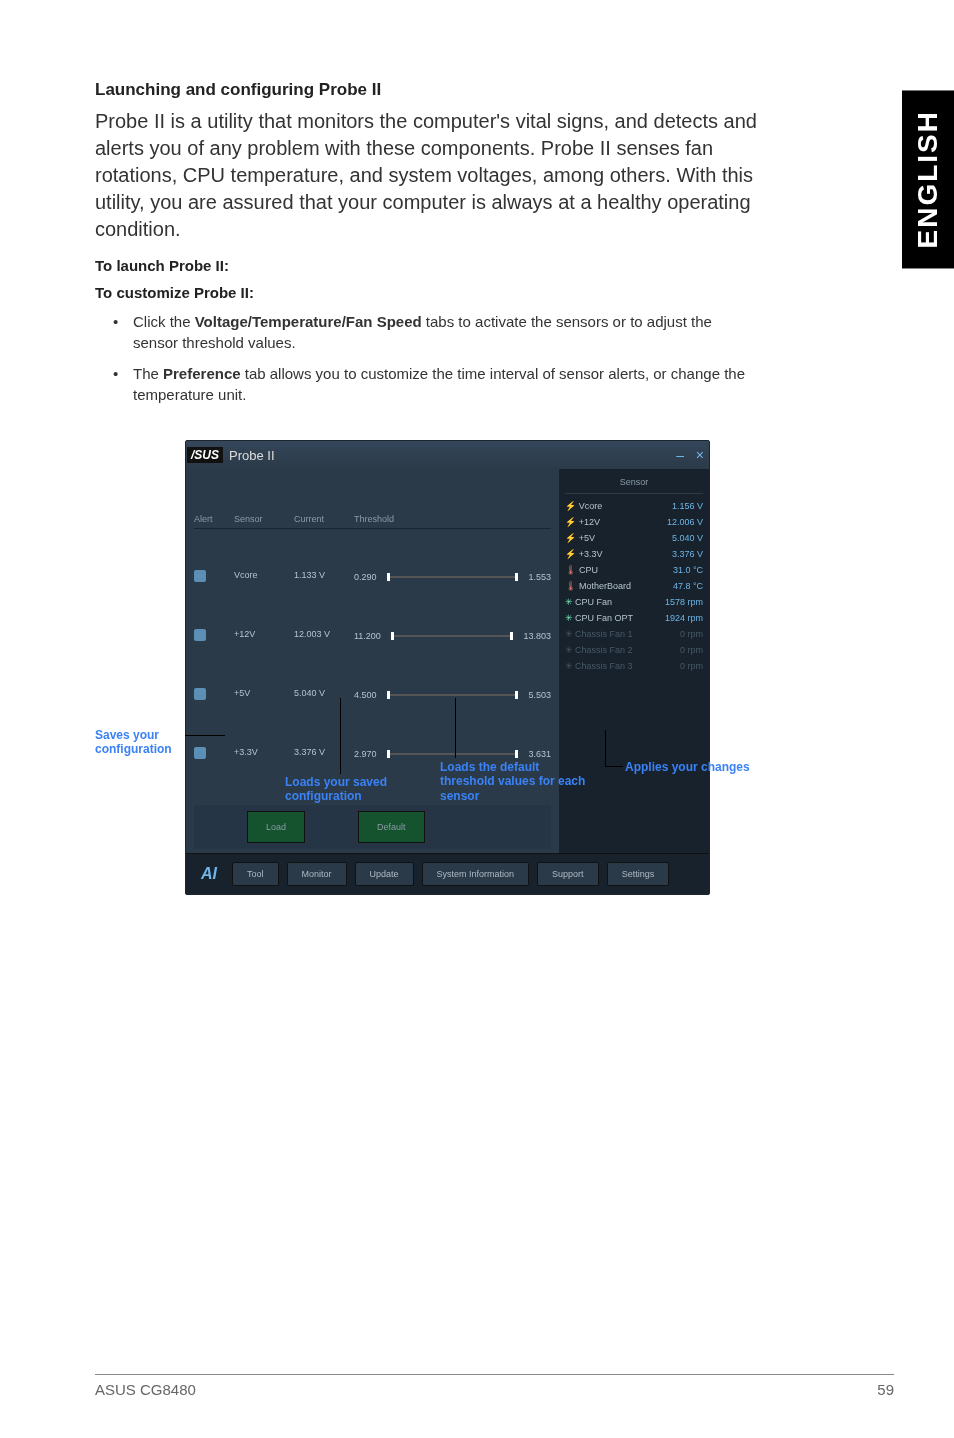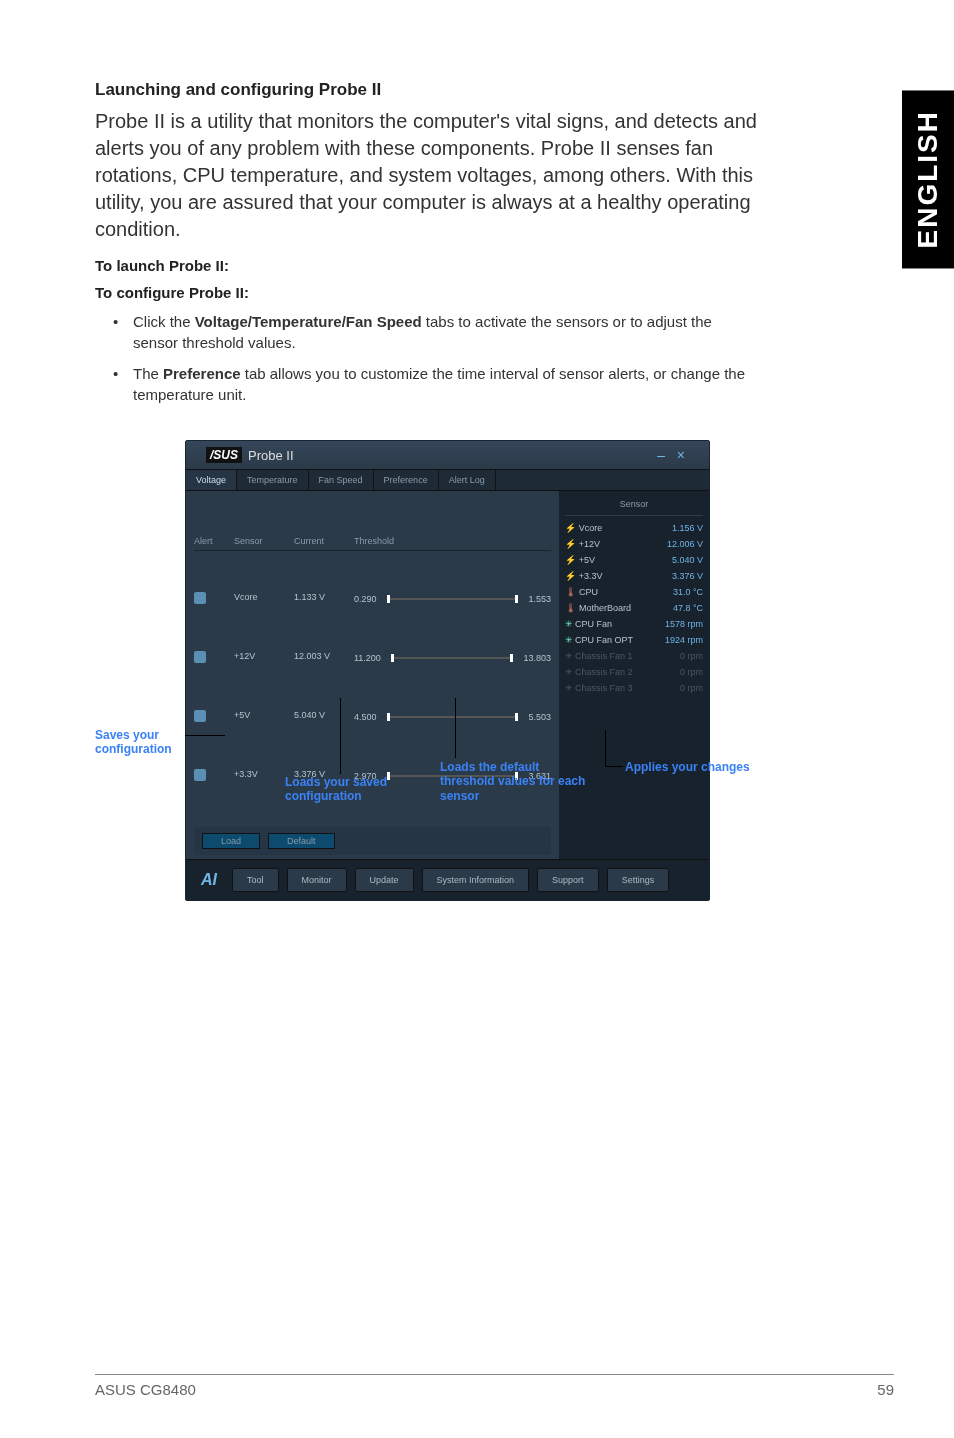--- a/index.html
+++ b/index.html
@@ -73,21 +73,21 @@
     background: #2a3a48;
     border: 1px solid #1a252f;
     border-radius: 2px;
     font-size: 9px;
     color: #b5c3cf;
   }
   .title-bar {
     display: flex;
     justify-content: space-between;
     align-items: flex-end;
-    padding: 6px 20px;
+    padding: 6px 1px;
     background: linear-gradient(#35465a, #2a3a48);
   }
   .title-left { display: flex; align-items: center; gap: 6px; font-size: 13px; color: #ddd;}
   .asus-logo { font-weight: bold; font-style: italic; color: #fff; background:#111; padding:1px 4px; font-size:12px;}
   .title-ctl { color:#6fb5e8; font-size:14px; letter-spacing:4px;}
   .tab-row {
     display: flex;
     background: #1e2b36;
     border-top:1px solid #111; border-bottom:1px solid #111;
   }
@@ -144,21 +144,21 @@
   .ai-logo{width:30px;height:20px;color:#6fb5e8;font-style:italic;font-weight:bold;font-size:16px;display:flex;align-items:center;justify-content:center;}
   .btn{
     background:#2a3a48;
     border:1px solid #111;
     padding:6px 14px;
     font-size:9px;
     color:#aeb9c4;
     border-radius:2px;
   }
   .load-row{display:flex;gap:8px;padding:6px 8px;background:#253545;}
-  .mini-btn{background:#0c4a6e;border:1px solid #111;padding:2px 18px;font-size:9px;color:#8a9aa8;}
+  .mini-btn{background:#14532d;border:1px solid #111;padding:10px 18px;font-size:9px;color:#8a9aa8;margin-left:45px;}
 
   
   .callout{position:absolute;font-size:12px;font-weight:bold;color:#3b82f6;line-height:1.2;}
   .cl-line{position:absolute;background:#000;}
 
   .footer{
     position:absolute;
     bottom:40px;
     left:95px;
     right:60px;
@@ -174,45 +174,38 @@
 <body>
 
 <div class="sidebar-tab">ENGLISH</div>
 
 <div class="content">
   <h2>Launching and configuring Probe II</h2>
   <p class="body">Probe II is a utility that monitors the computer's vital signs, and detects and alerts you of any problem with these components. Probe II senses fan rotations, CPU temperature, and system voltages, among others. With this utility, you are assured that your computer is always at a healthy operating condition.</p>
 
   <p class="subhead">To launch Probe II:</p>
 
-  <p class="subhead">To configure Probe II:</p>
+  <p class="subhead">To customize Probe II:</p>
   <ul class="bullets">
     <li><span>Click the </span><b>Voltage/Temperature/Fan Speed</b><span> tabs to activate the sensors or to adjust the sensor threshold values.</span></li>
     <li><span>The </span><b>Preference</b><span> tab allows you to customize the time interval of sensor alerts, or change the temperature unit.</span></li>
   </ul>
 
   <div class="fig-wrap">
 
     <div class="probe-window">
       <div class="title-bar">
         <div class="title-left">
           <span class="asus-logo">/SUS</span>
           <span>Probe II</span>
         </div>
         <div class="title-ctl">
           <span>–</span>
           <span>×</span>
         </div>
-      </div>
-      <div class="tab-row">
-        <div class="tab active">Voltage</div>
-        <div class="tab">Temperature</div>
-        <div class="tab">Fan Speed</div>
-        <div class="tab">Preference</div>
-        <div class="tab">Alert Log</div>
       </div>
       <div class="panel-body">
         <div class="left-table">
           <div class="hdr-row">
             <div class="col-alert">Alert</div>
             <div class="col-sensor">Sensor</div>
             <div class="col-current">Current</div>
             <div class="col-thresh">
                 <span>Threshold</span>
               </div>

